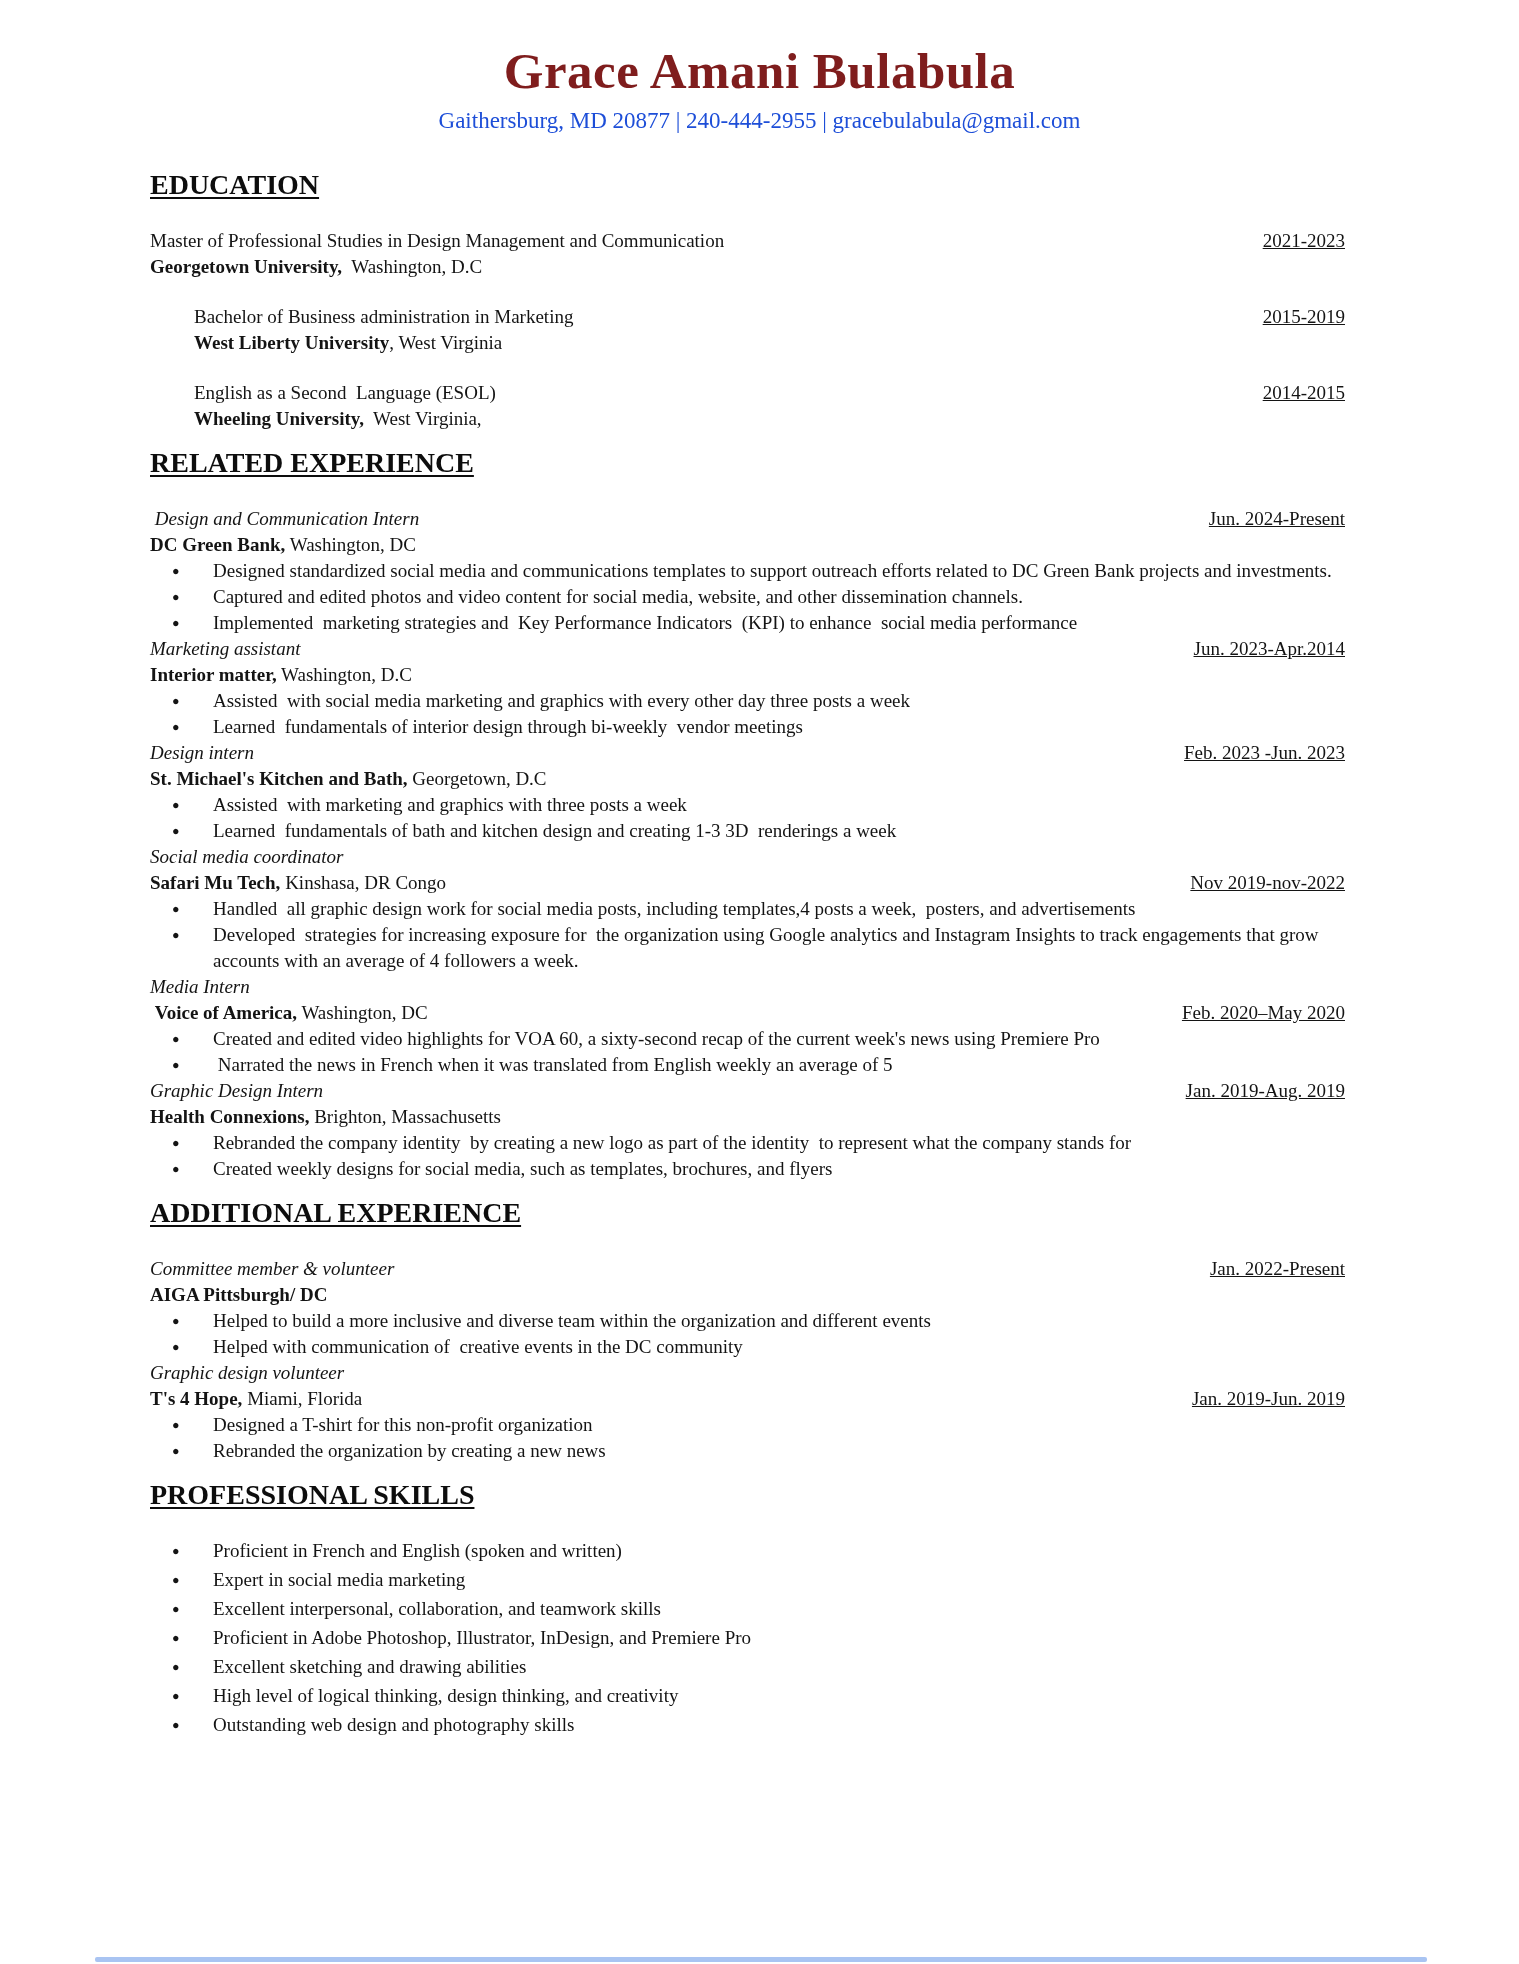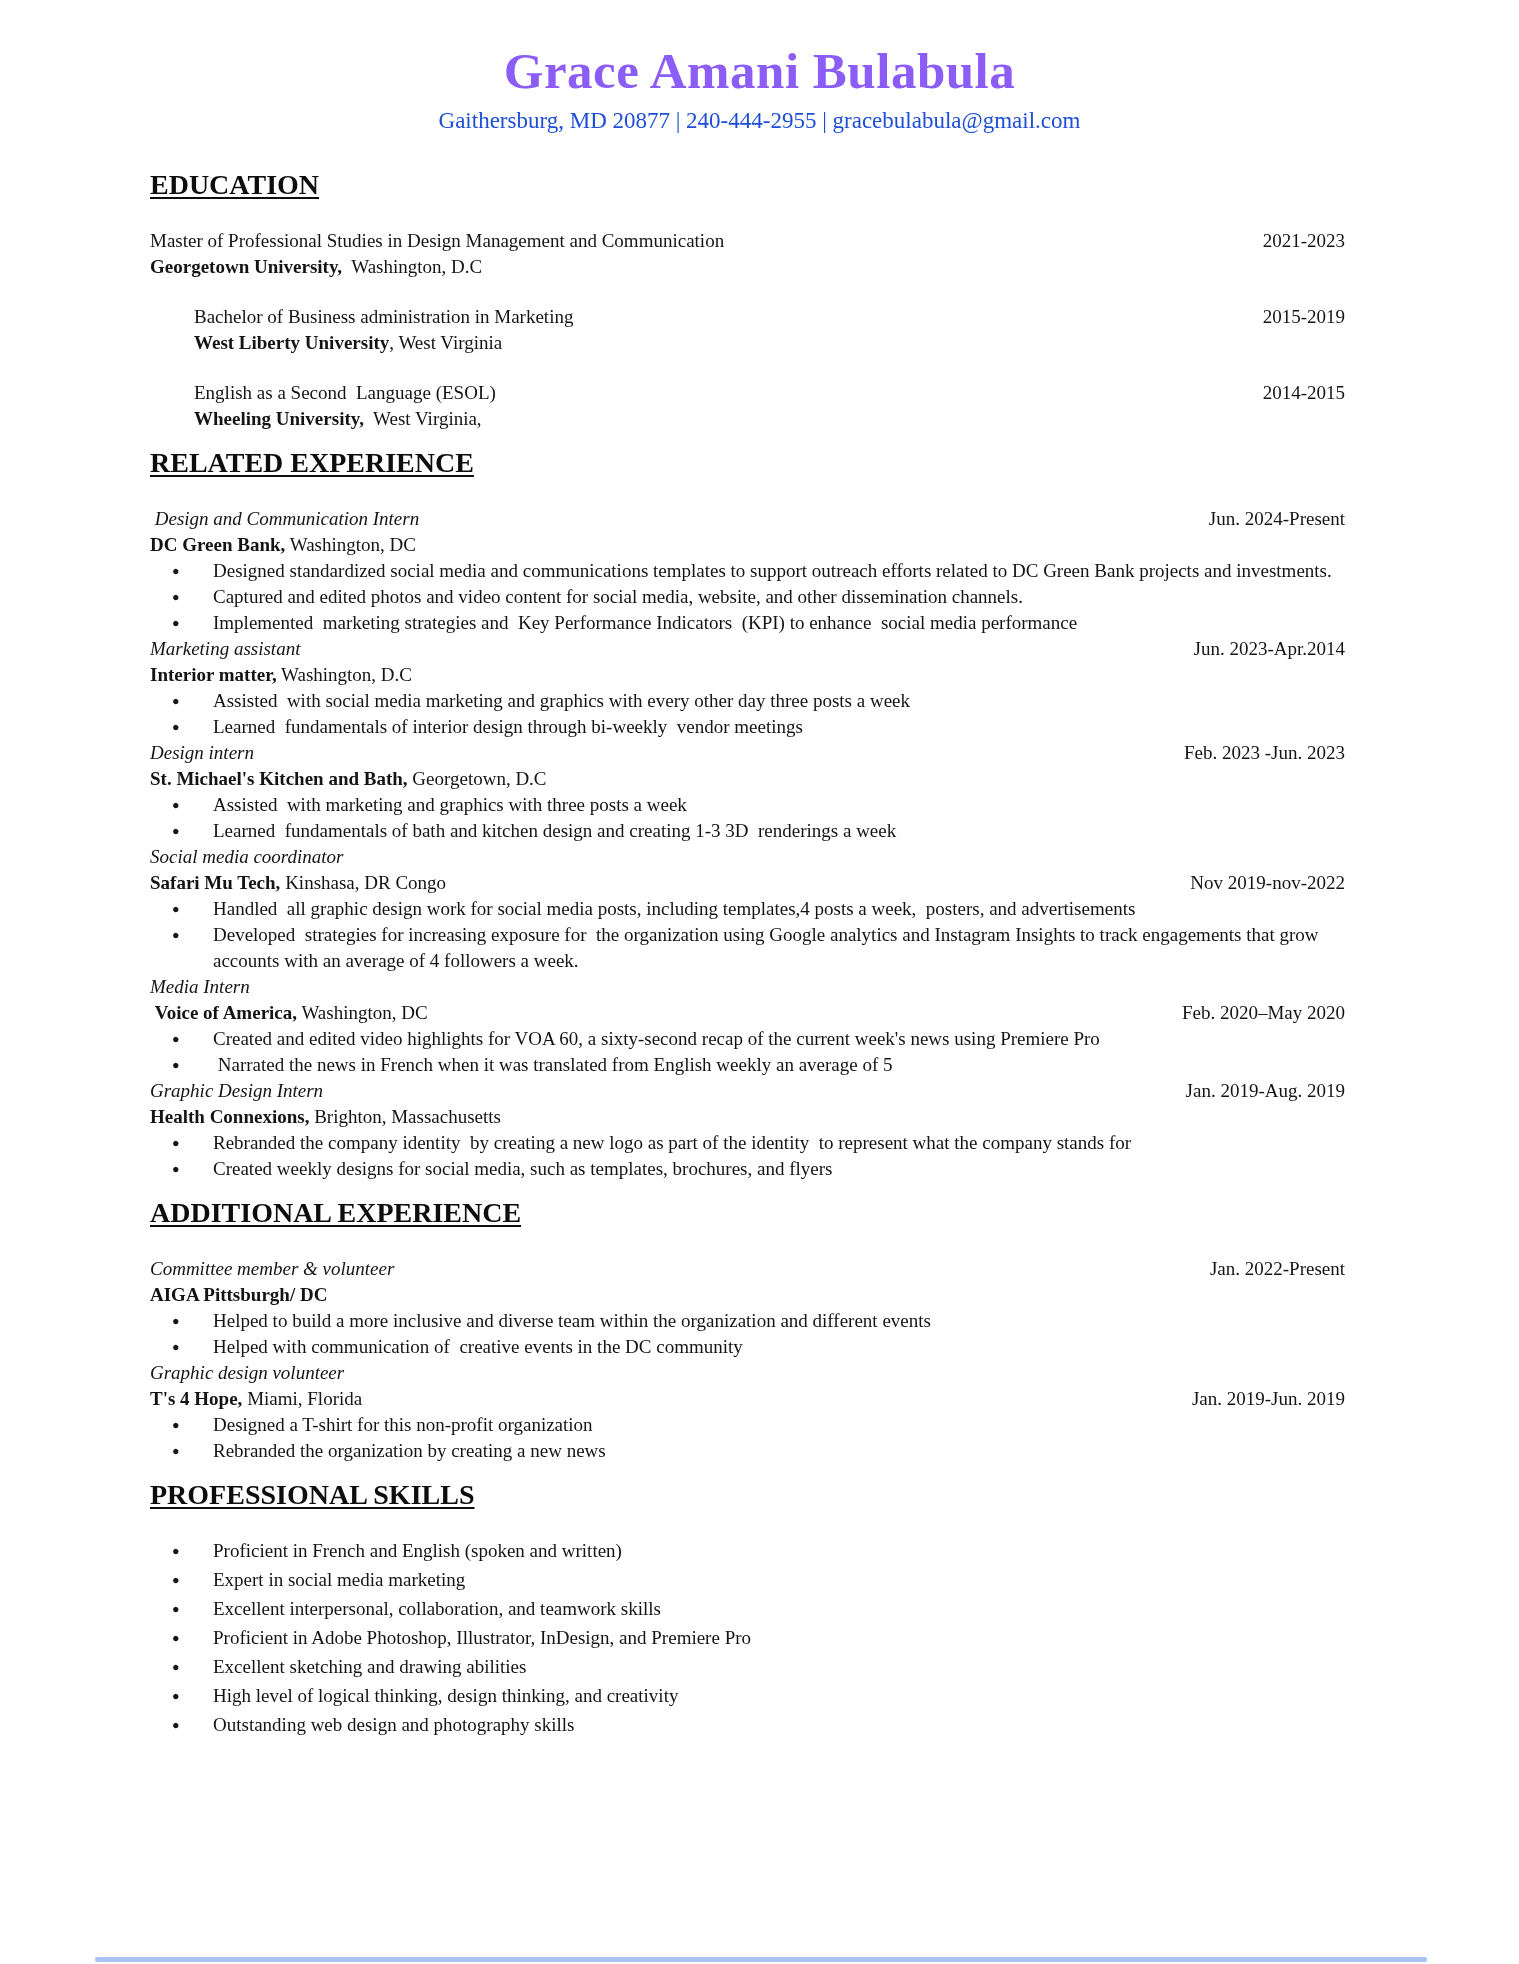--- a/index.html
+++ b/index.html
@@ -31,21 +31,21 @@
     line-height:26px;
     font-weight:bold;
     margin:18px 0 30px 0;
     text-decoration:underline;
     text-decoration-thickness:2px;
     text-underline-offset:3px;
     color:#0d0d0d;
   }
   .row { display:flex; align-items:baseline; }
   .row .left, .row .one { white-space:pre-wrap; }
-  .date { margin-left:auto; white-space:nowrap; padding-left:20px; }
+  .date { margin-left:auto; white-space:nowrap; padding-left:20px;text-decoration:underline; }
 
   .edu + .edu { margin-top:24px;margin-left:44px; }
   .edu .row span { white-space:pre-wrap; }
 
   .job-title { font-style:italic; white-space:pre-wrap; }
   b { font-weight:bold; white-space:pre-wrap; }
 
   ul.bullets { list-style:none; margin:0; padding:0; }
   ul.bullets li {
     position:relative;
@@ -69,21 +69,21 @@
     bottom:2px;
     height:5px;
     border-radius:2px;
   }
 </style>
 </head>
 <body>
 
 <div class="page">
   <div class="header">
-    <h1 class="person-name" style="color: #8b5cf6;">Grace Amani Bulabula</h1>
+    <h1 class="person-name" style="color: #7f1d1d;">Grace Amani Bulabula</h1>
     <div class="contact-line">Gaithersburg, MD 20877 | 240-444-2955 | gracebulabula@gmail.com</div>
   </div>
 
   <div class="content">
 
     <div class="section">
       <h2 class="section-heading">EDUCATION</h2>
       <div id="edu-entries">
           <div class="edu">
             <div class="row">

